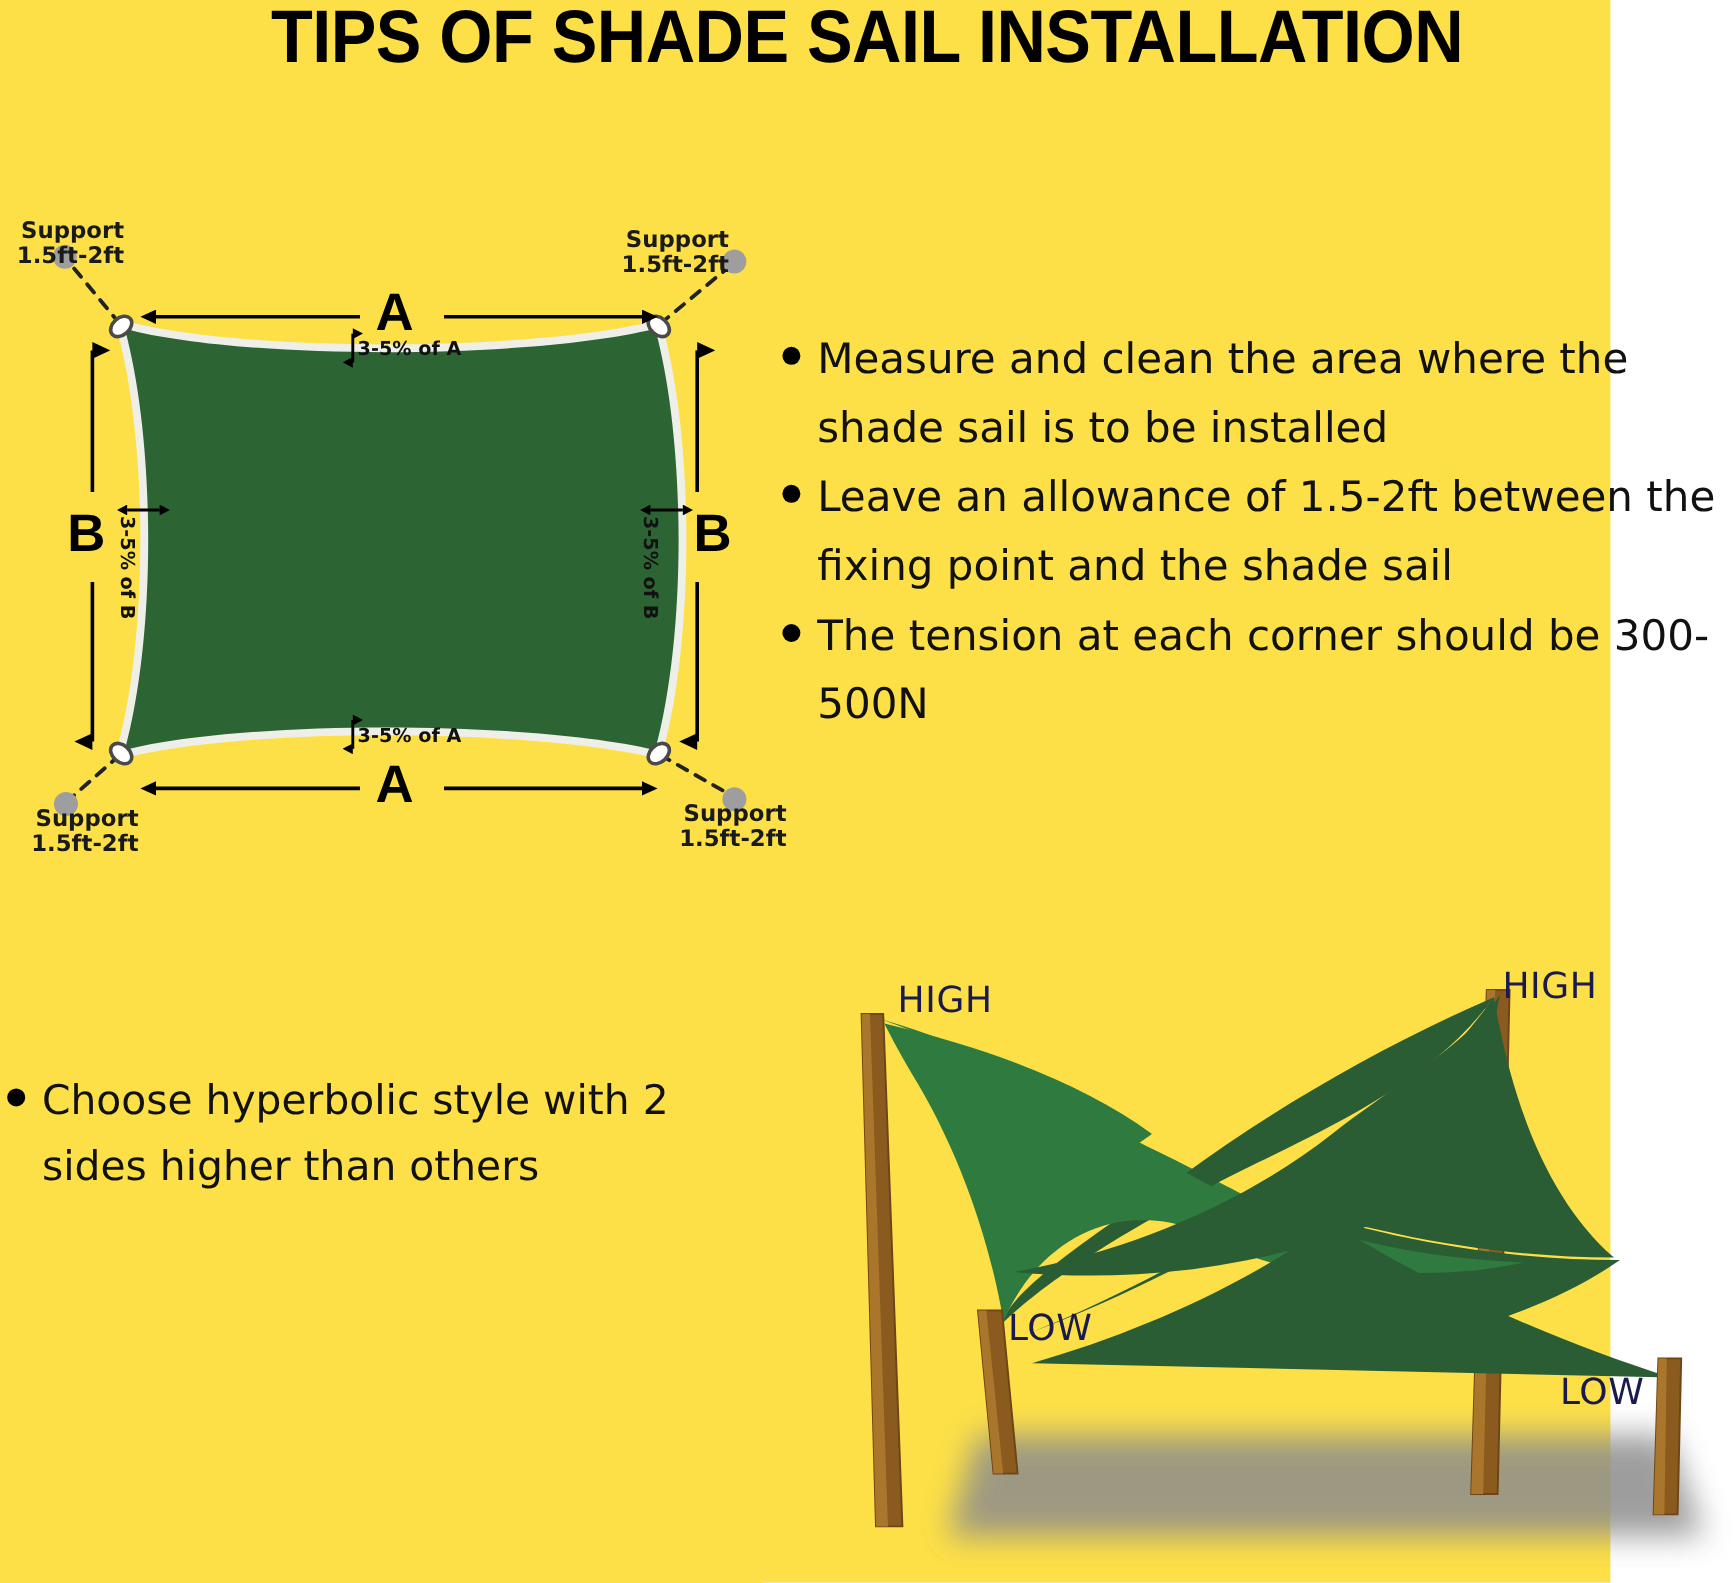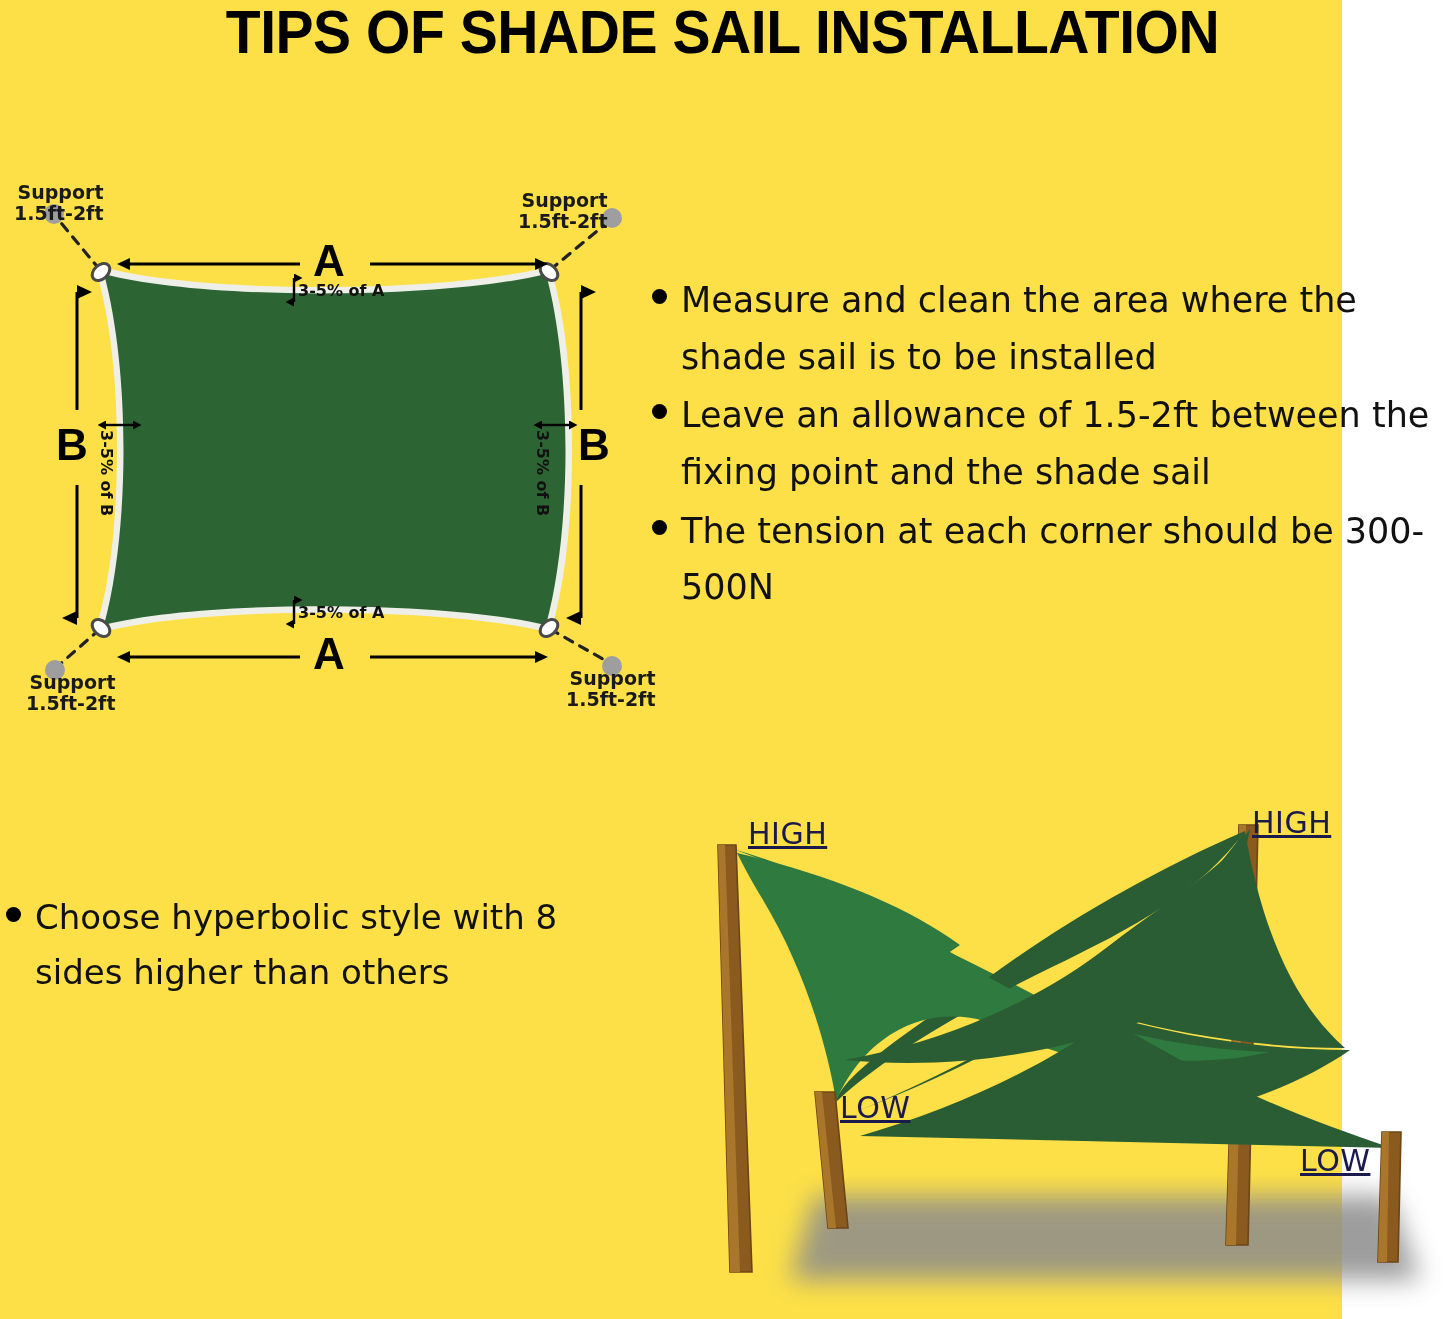--- a/index.html
+++ b/index.html
@@ -88,21 +88,20 @@
   #bullets-left .bullet-text { font-size:34px; }
 
   
   .hl-label {
     position:absolute;
     font-family:"DejaVu Sans", sans-serif;
     font-size:30px;
     color:#1a1a4d;
     letter-spacing:0.5px;
     white-space:nowrap;
-    text-decoration:underline;
   }
 </style>
 </head>
 <body>
 
 <div id="page">
 
   <div class="title">TIPS OF SHADE SAIL INSTALLATION</div>
 
   <svg class="svg-layer" width="1445" height="1319">
@@ -239,21 +238,21 @@
     </div>
     <div class="bullet-row">
       <span class="bullet-dot"></span>
       <span class="bullet-text">The tension at each corner should be 300-500N</span>
     </div>
   </div>
 
   <div class="bullets" id="bullets-left">
     <div class="bullet-row">
       <span class="bullet-dot"></span>
-      <span class="bullet-text">Choose hyperbolic style with 8 sides higher than others</span>
+      <span class="bullet-text">Choose hyperbolic style with 2 sides higher than others</span>
     </div>
   </div>
 
   <svg class="svg-layer" width="1445" height="1319">
 
     <g>
       <path d="M815,1196 L1390,1196 L1420,1280 L790,1280 Z" fill="#8c8c8c" filter="url(#blurShadow)" opacity="0.85"></path>
     </g>
 
     <g>

